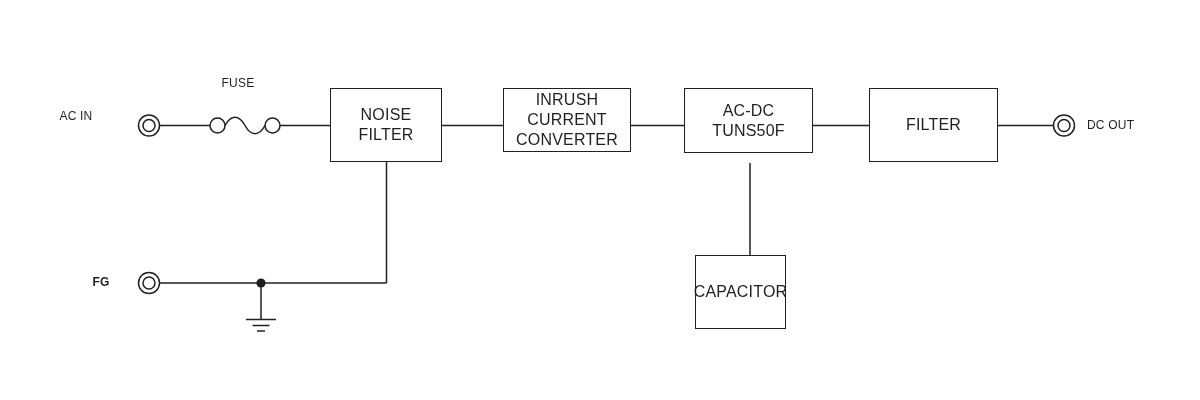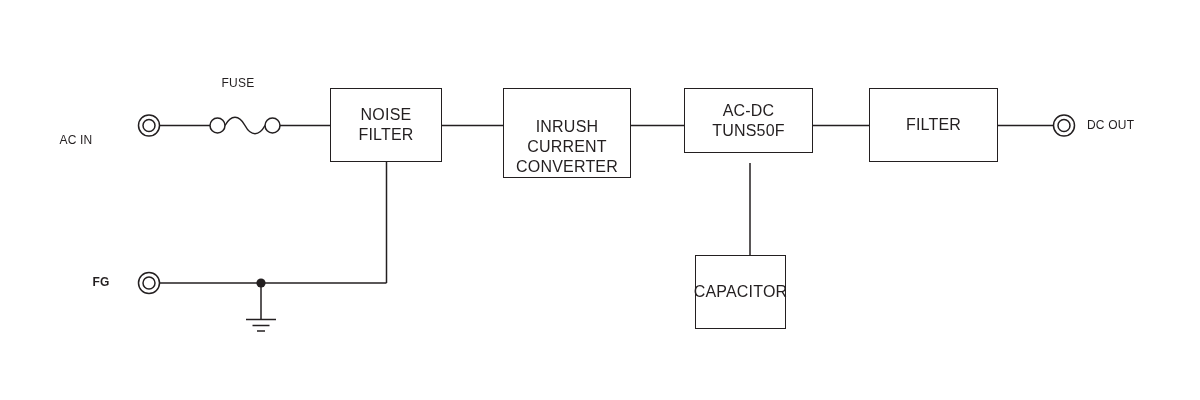--- a/index.html
+++ b/index.html
@@ -22,21 +22,21 @@
     text-align:center;
     font-size:16px;line-height:20px;letter-spacing:0.2px;
   }
   .block span{display:block;white-space:nowrap;}
   .label{
     position:absolute;
     text-align:center;
     font-size:12px;line-height:21px;letter-spacing:0.2px;
   }
   .label span{display:block;white-space:nowrap;}
-  .label.left-col{line-height:21.5px;margin-top:24px;}
+  .label.left-col{line-height:21.5px;}
 </style>
 </head>
 <body>
 
 <div class="canvas">
 
   <svg class="wire-layer" viewBox="0 0 1200 400" xmlns="http://www.w3.org/2000/svg" stroke="#231f20" stroke-width="1.5" fill="none">
 
     <line x1="160" y1="125.5" x2="210" y2="125.5"></line>
     <line x1="280" y1="125.5" x2="330" y2="125.5"></line>
@@ -95,21 +95,21 @@
 
   <div class="label" style="left:1087px;top:115px;width:80px;text-align:left;">
     <span>DC OUT</span>
   </div>
 
   <div class="block" style="left:330px;top:88px;width:112px;height:74px;">
     <span>NOISE</span>
     <span>FILTER</span>
   </div>
 
-  <div class="block" style="left:503px;top:88px;width:128px;height:90px;justify-content:flex-end;">
+  <div class="block" style="left:503px;top:88px;width:128px;height:64px;">
     <span>INRUSH</span>
     <span>CURRENT</span>
     <span>CONVERTER</span>
   </div>
 
   <div class="block" style="left:684px;top:88px;width:129px;height:65px;justify-content:center;">
     <span>AC-DC</span>
     <span>TUNS50F</span>
   </div>
 

